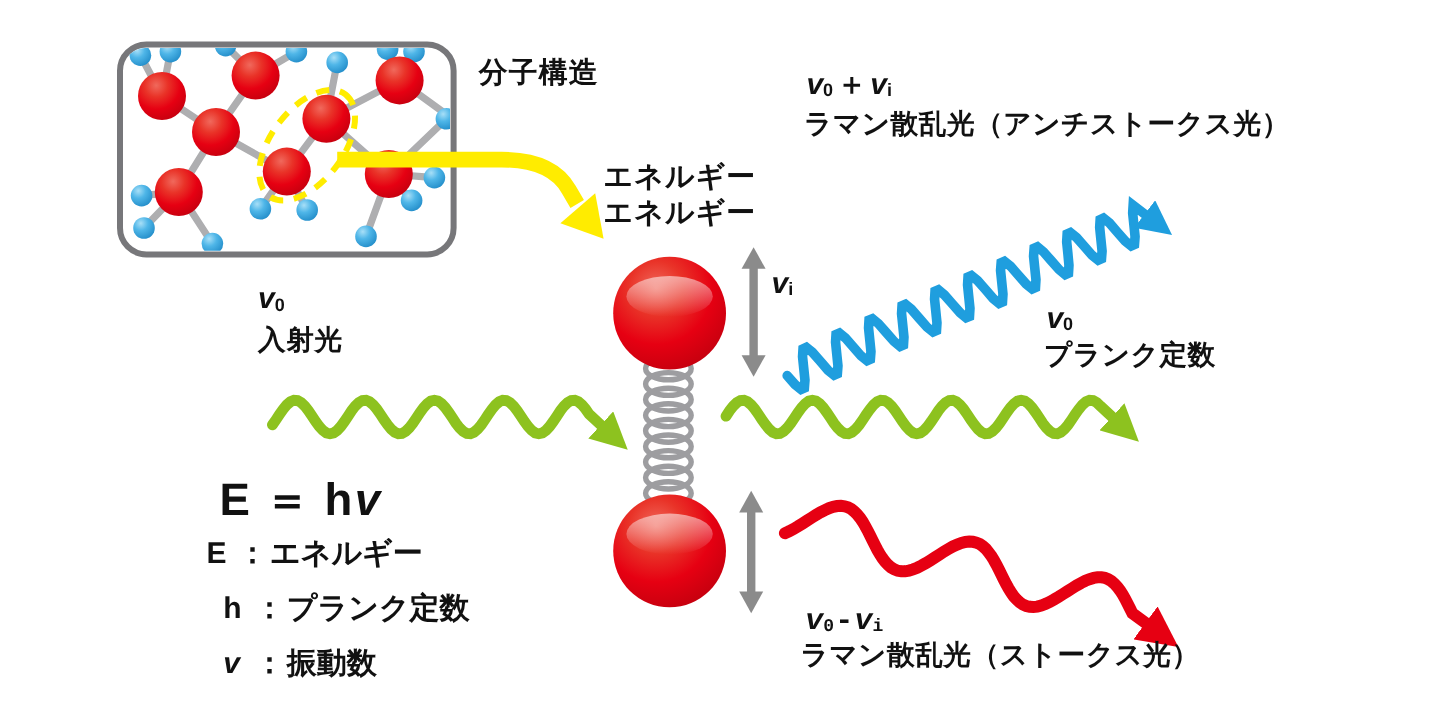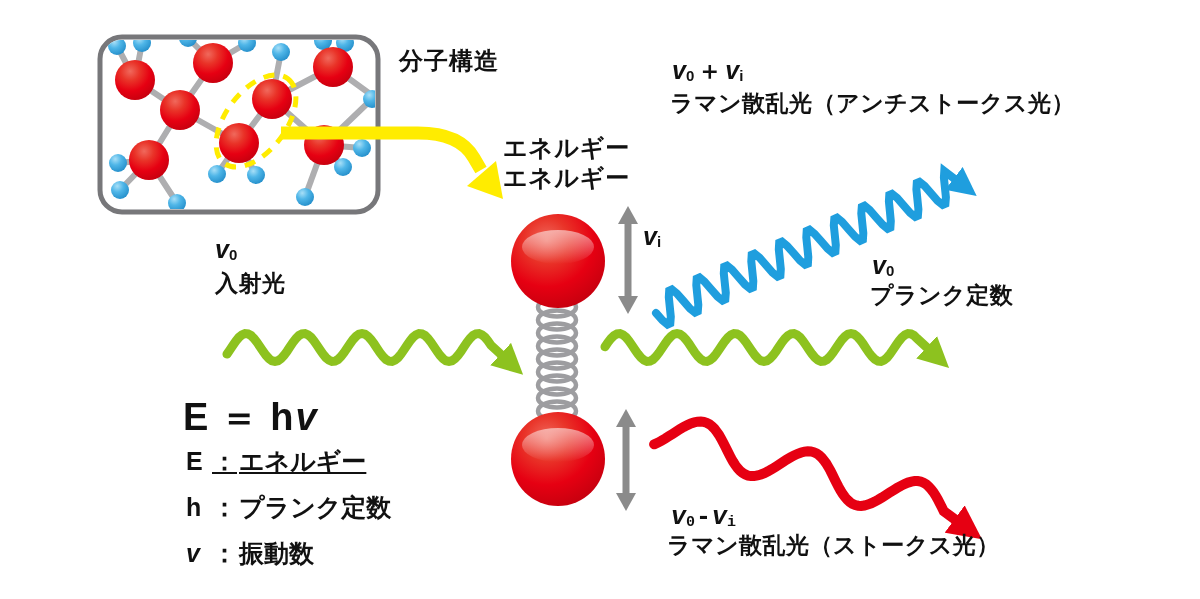--- a/index.html
+++ b/index.html
@@ -197,21 +197,21 @@
   <div class="lbl jp" style="left:870px;top:281px;">プランク定数</div>
 
   <div class="lbl nu" style="left:671px;top:502px;font-family:Liberation Mono, monospace;">
     <i>v</i><sub>0</sub><span class="opm">-</span><i>v</i><sub>i</sub>
   </div>
   <div class="lbl jp" style="left:667px;top:531px;">ラマン散乱光（ストークス光）</div>
 
   <div class="lbl" id="formula-main" style="left:183px;top:394px;">
     <span>E</span><span class="gap"></span><span>＝</span><span class="gap"></span><span>h</span><i>v</i>
   </div>
-  <div class="lbl legend-row" style="left:186px;top:446px;text-decoration:underline;">
+  <div class="lbl legend-row" style="left:172px;top:446px;">
     <span class="sym">E</span><span class="sep">：</span><span>エネルギー</span>
   </div>
   <div class="lbl legend-row" style="left:186px;top:492px;">
     <span class="sym">h</span><span class="sep">：</span><span>プランク定数</span>
   </div>
   <div class="lbl legend-row" style="left:186px;top:538px;">
     <span class="sym"><i>v</i></span><span class="sep">：</span><span>振動数</span>
   </div>
 
 </div>

